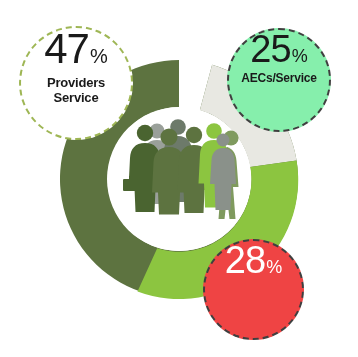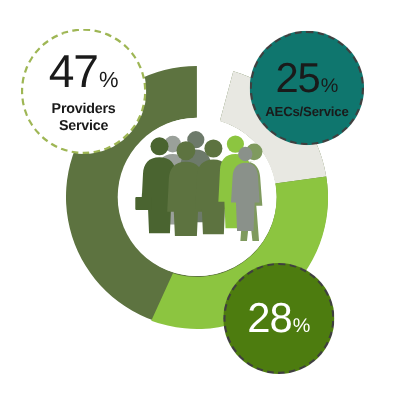--- a/index.html
+++ b/index.html
@@ -32,21 +32,20 @@
   }
 
   
   .bubble {
     position: absolute;
     border-radius: 50%;
     box-sizing: border-box;
     display: flex;
     flex-direction: column;
     align-items: center;
-    justify-content: center;
     text-align: center;
     line-height: 1;
   }
 
   .bubble .pct-row {
     display: flex;
     align-items: baseline;
     justify-content: center;
   }
   .bubble .pct-num {
@@ -78,38 +77,38 @@
     margin-top: 6px;
     line-height: 1.15;
   }
 
   
   #bubble-aecs-advisory {
     left: 227px;
     top: 28px;
     width: 104px;
     height: 104px;
-    background: #0f766e;
+    background: #86efac;
     border: 2px dashed #3f3f3f;
     color: #1a1a1a;
   }
   #bubble-aecs-advisory .pct-num { font-size: 38px; }
   #bubble-aecs-advisory .pct-sign { font-size: 18px; margin-left: 1px; }
   #bubble-aecs-advisory .bubble-label {
     font-size: 12px;
     margin-top: 4px;
   }
 
   
   #bubble-enterprise {
     left: 203px;
     top: 239px;
     width: 101px;
     height: 101px;
-    background: #4d7c0f;
+    background: #ef4444;
     border: 2px dashed #3f3f3f;
     color: #ffffff;
   }
   #bubble-enterprise .pct-num { font-size: 38px; }
   #bubble-enterprise .pct-sign { font-size: 18px; margin-left: 1px; }
   #bubble-enterprise .bubble-label {
     font-size: 12px;
     margin-top: 4px;
   }
 </style>

